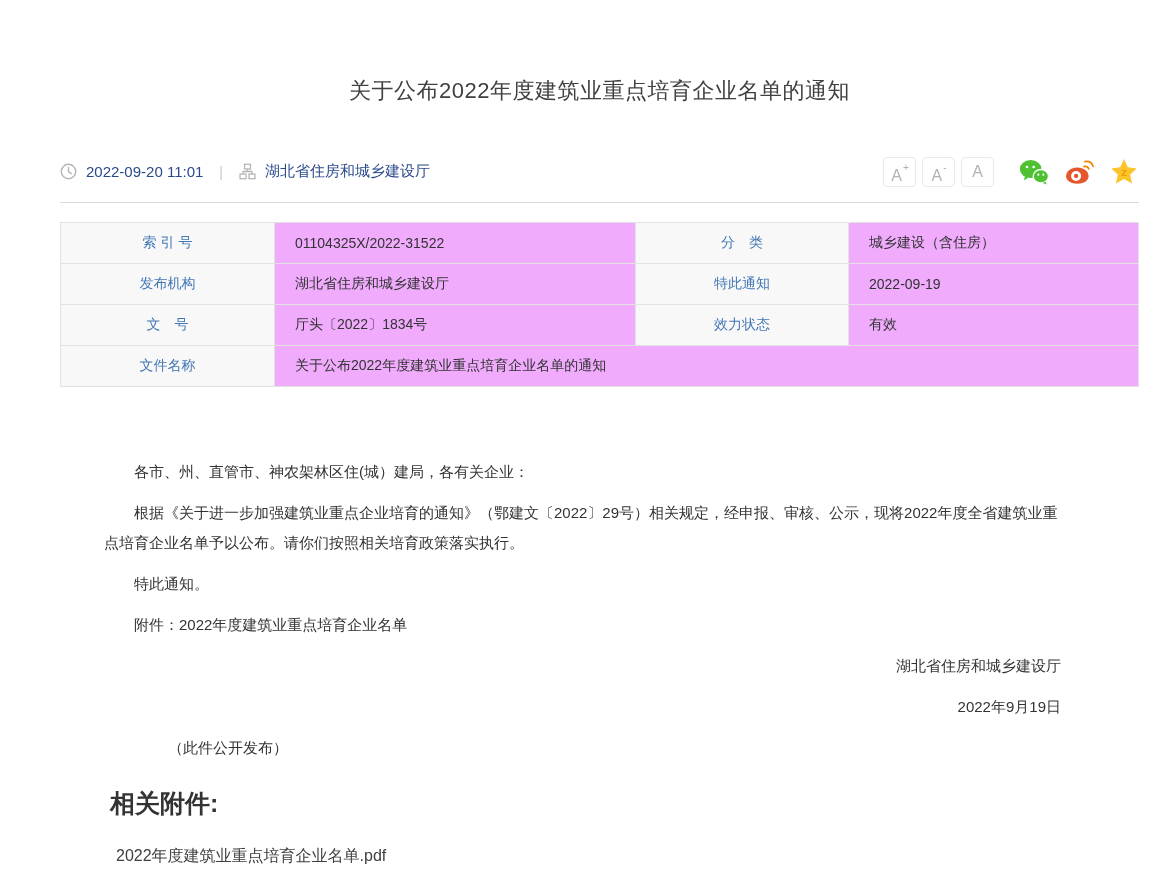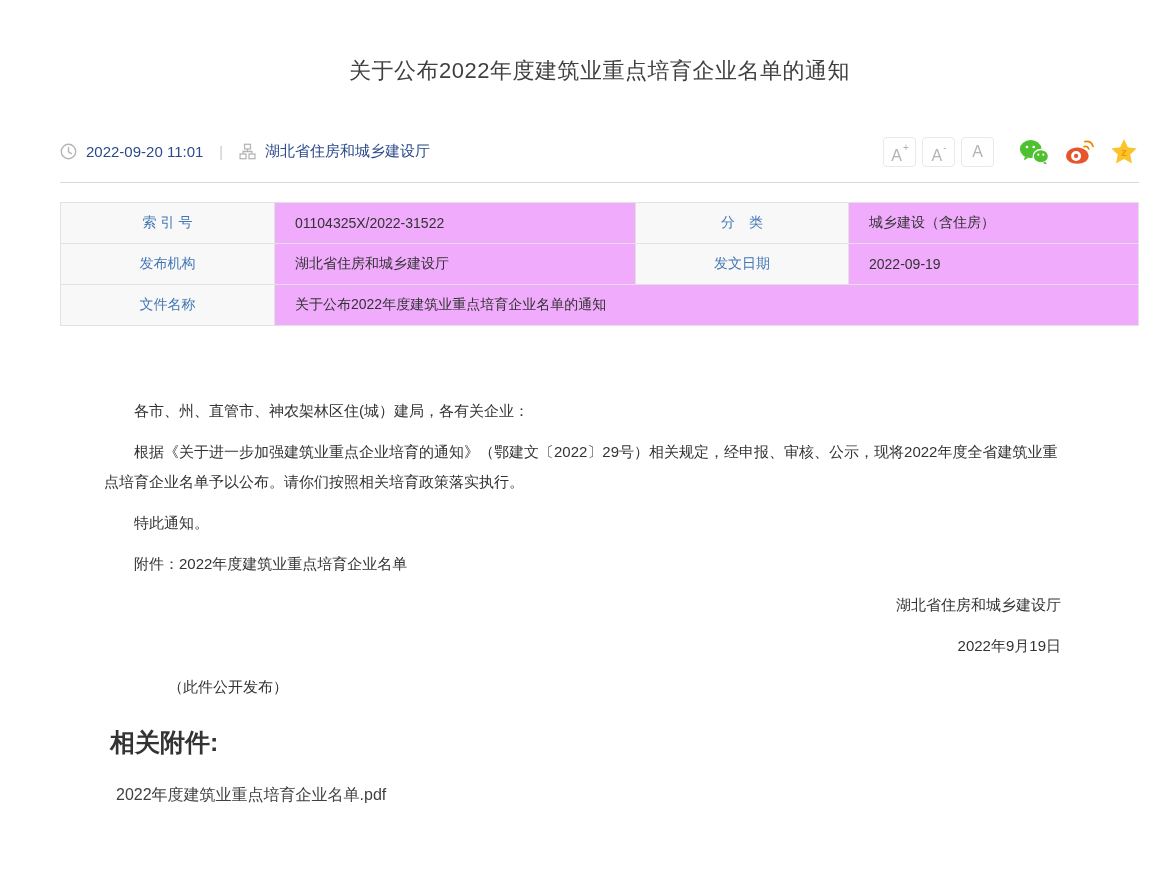--- a/index.html
+++ b/index.html
@@ -3,21 +3,21 @@
 <meta charset="utf-8">
 <style>
   * { margin: 0; padding: 0; box-sizing: border-box; }
   html, body { background: #ffffff; }
   body {
     width: 1173px; height: 869px;
     font-family: "Liberation Sans", "DejaVu Sans", sans-serif;
     color: #333;
     overflow: hidden;
   }
-  .container { width: 1079px; margin-left: 60px; padding-top: 56px; }
+  .container { width: 1079px; margin-left: 60px; padding-top: 76px; }
 
   
   .doc-title {
     text-align: center;
     font-size: 22px;
     font-weight: 400;
     color: #404040;
     line-height: 30px;
     letter-spacing: 0.5px;
   }
@@ -181,22 +181,28 @@
     <tbody>
         <tr>
       <td class="lbl">索 引 号</td>
       <td class="val">01104325X/2022-31522</td>
       <td class="lbl">分　类</td>
       <td class="val">城乡建设（含住房）</td>
     </tr>
     <tr>
       <td class="lbl">发布机构</td>
       <td class="val">湖北省住房和城乡建设厅</td>
-      <td class="lbl">发文日期</td>
+      <td class="lbl">特此通知</td>
       <td class="val">2022-09-19</td>
+    </tr>
+    <tr>
+      <td class="lbl">文　号</td>
+      <td class="val">厅头〔2022〕1834号</td>
+      <td class="lbl">效力状态</td>
+      <td class="val">有效</td>
     </tr>
     <tr>
       <td class="lbl">文件名称</td>
       <td class="val" colspan="3">关于公布2022年度建筑业重点培育企业名单的通知</td>
     </tr>
   </tbody>
     </table>
 
   <div class="article">
     <p class="indent">各市、州、直管市、神农架林区住(城）建局，各有关企业：</p>

